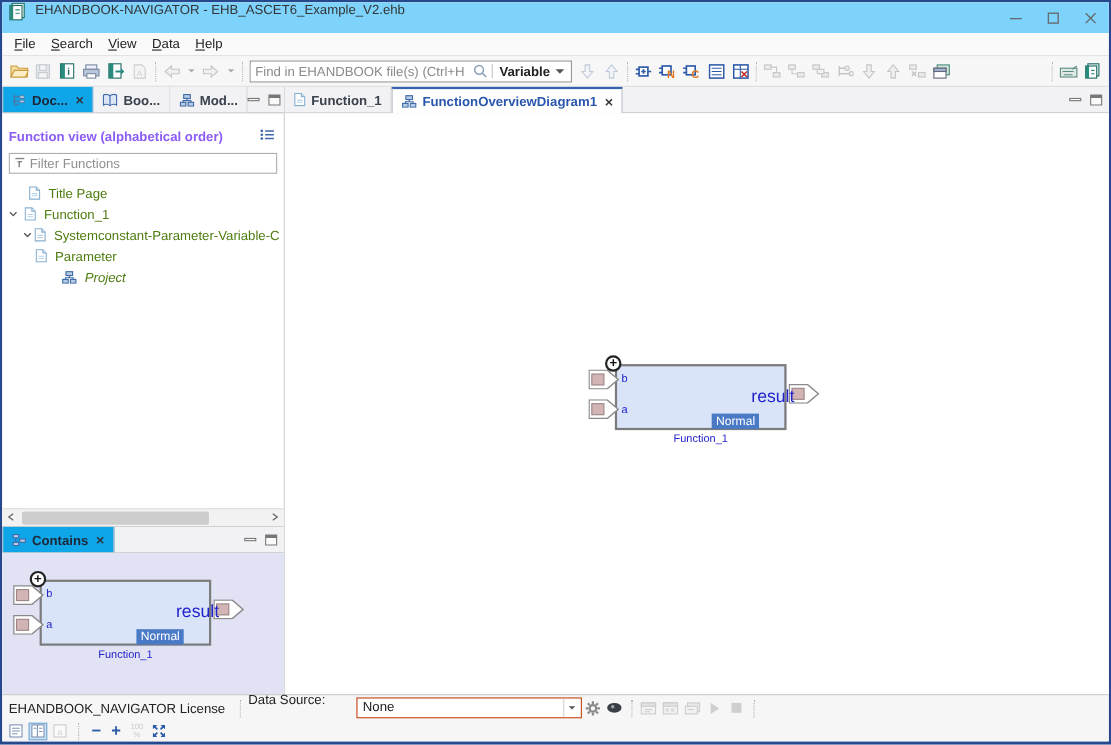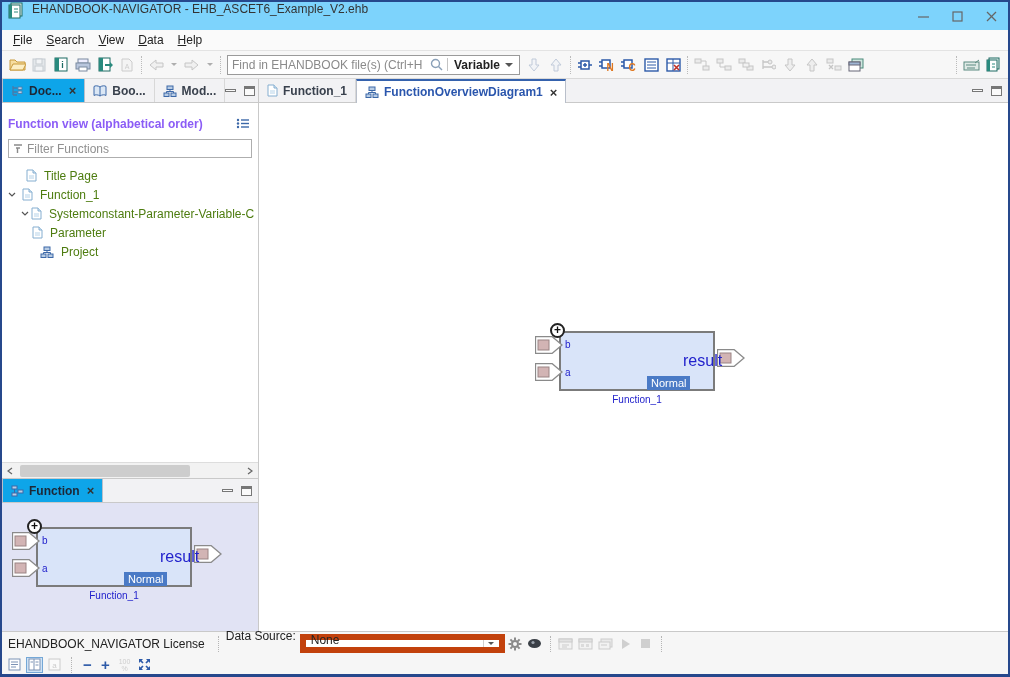--- a/index.html
+++ b/index.html
@@ -84,21 +84,21 @@
   .fdiagram .outlabel { position:absolute; font-size:16px; color:#2222cc; }
   .fdiagram .port { position:absolute; }
   .fdiagram .badge { position:absolute; left:112px; top:53px; background:#4a7ac6; color:#fff; font-size:11px; padding:0 4px; line-height:14px; z-index:2; }
   .fdiagram .bname { position:absolute; left:24px; top:71px; width:156px; text-align:center; font-size:10px; color:#2222cc; }
 
   
   .status1 { height:24px; border-top:1px solid #c9c9c9; background:#f6f6f6; display:flex; align-items:center; font-size:12px; color:#222; padding:0 6px; flex:0 0 auto; }
   .status1 .lic { padding-right:8px;text-align:right; }
   .ssep { width:1px; height:16px; border-left:1px dotted #b5b5b5; margin:0 5px; }
   .dslabel { margin:0 4px 16px 2px; }
-  .combo { width:205px; height:19px; border:6px solid #c2410c; background:#fff; display:flex; align-items:flex-end; }
+  .combo { width:205px; height:19px; border:1px solid #c2410c; background:#fff; display:flex; align-items:flex-start;margin-left:24px; }
   .combo .val { flex:1; padding:0 5px; font-size:12px; color:#222; }
   .combo .dd { width:16px; display:flex; align-items:center; justify-content:center; border-left:1px solid #d0d0d0; height:100%; }
   .sbtn { width:20px; height:20px; display:flex; align-items:center; justify-content:center; }
   .status2 { height:19px; background:#f6f6f6; display:flex; align-items:center; padding:0 4px; gap:3px; flex:0 0 auto; }
   .s2btn { width:17px; height:16px; display:flex; align-items:center; justify-content:center; border:1px solid transparent; }
   .s2btn.sel { background:#cfe3f6; border:1px solid #74a7d6; }
   .zoomtxt { font-size:15px; font-weight:bold; color:#2d5aa8; width:15px; text-align:center; line-height:14px; }
   .pcttxt { font-size:7px; color:#9a9a9a; line-height:7px; text-align:center; }
   .playtri { width:0; height:0; border-top:5px solid transparent; border-bottom:5px solid transparent; border-left:8px solid #9f9f9f; }
   .stopsq { width:9px; height:9px; background:#9f9f9f; }
@@ -471,21 +471,21 @@
                     <path d="M7 1 v3 h3" fill="#d6e7f4" stroke="#85aed0"></path>
                     <line x1="3" y1="7" x2="8" y2="7" stroke="#b5d2e8"></line>
                     <line x1="3" y1="9" x2="8" y2="9" stroke="#b5d2e8"></line>
                   </svg>
                 </span>
             <span class="lbl">Parameter</span>
               </span>
           </div>
 
 
-          <div class="trow" style="padding-left:36px;">
+          <div class="trow" style="padding-left:52px;font-style:italic;">
             <span class="selwrap">
                 <span class="iconwrap">
                   <svg width="14" height="12">
                     <rect x="4" y="1" width="6" height="3.5" fill="#b8cce4" stroke="#3c68a8"></rect>
                     <rect x="1" y="8" width="5" height="3.5" fill="#b8cce4" stroke="#3c68a8"></rect>
                     <rect x="8" y="8" width="5" height="3.5" fill="#b8cce4" stroke="#3c68a8"></rect>
                     <path d="M7 4.5 v2 M3.5 8 v-1.5 h7 v1.5" fill="none" stroke="#3c68a8"></path>
                   </svg>
                 </span>
             <span class="lbl">Project</span>
@@ -511,21 +511,21 @@
         <div class="tabstrip">
           <span class="tab sel">
             <span class="iconwrap">
                 <svg width="13" height="12">
                   <rect x="1" y="1" width="5" height="3" fill="#b8cce4" stroke="#3c68a8"></rect>
                   <rect x="7" y="5" width="5" height="3" fill="#b8cce4" stroke="#3c68a8"></rect>
                   <rect x="1" y="8" width="5" height="3" fill="#b8cce4" stroke="#3c68a8"></rect>
                   <path d="M3.5 4 v4" fill="none" stroke="#3c68a8"></path>
                 </svg>
               </span>
-            <span>Function</span>
+            <span>Contains</span>
             <span class="close">×</span>
           </span>
           <span class="minmax">
             <span class="ico-min"></span>
             <span class="ico-max"></span>
           </span>
         </div>
         <div class="outline-canvas">
 
           <div class="fdiagram" style="left:10px; top:16px;">

